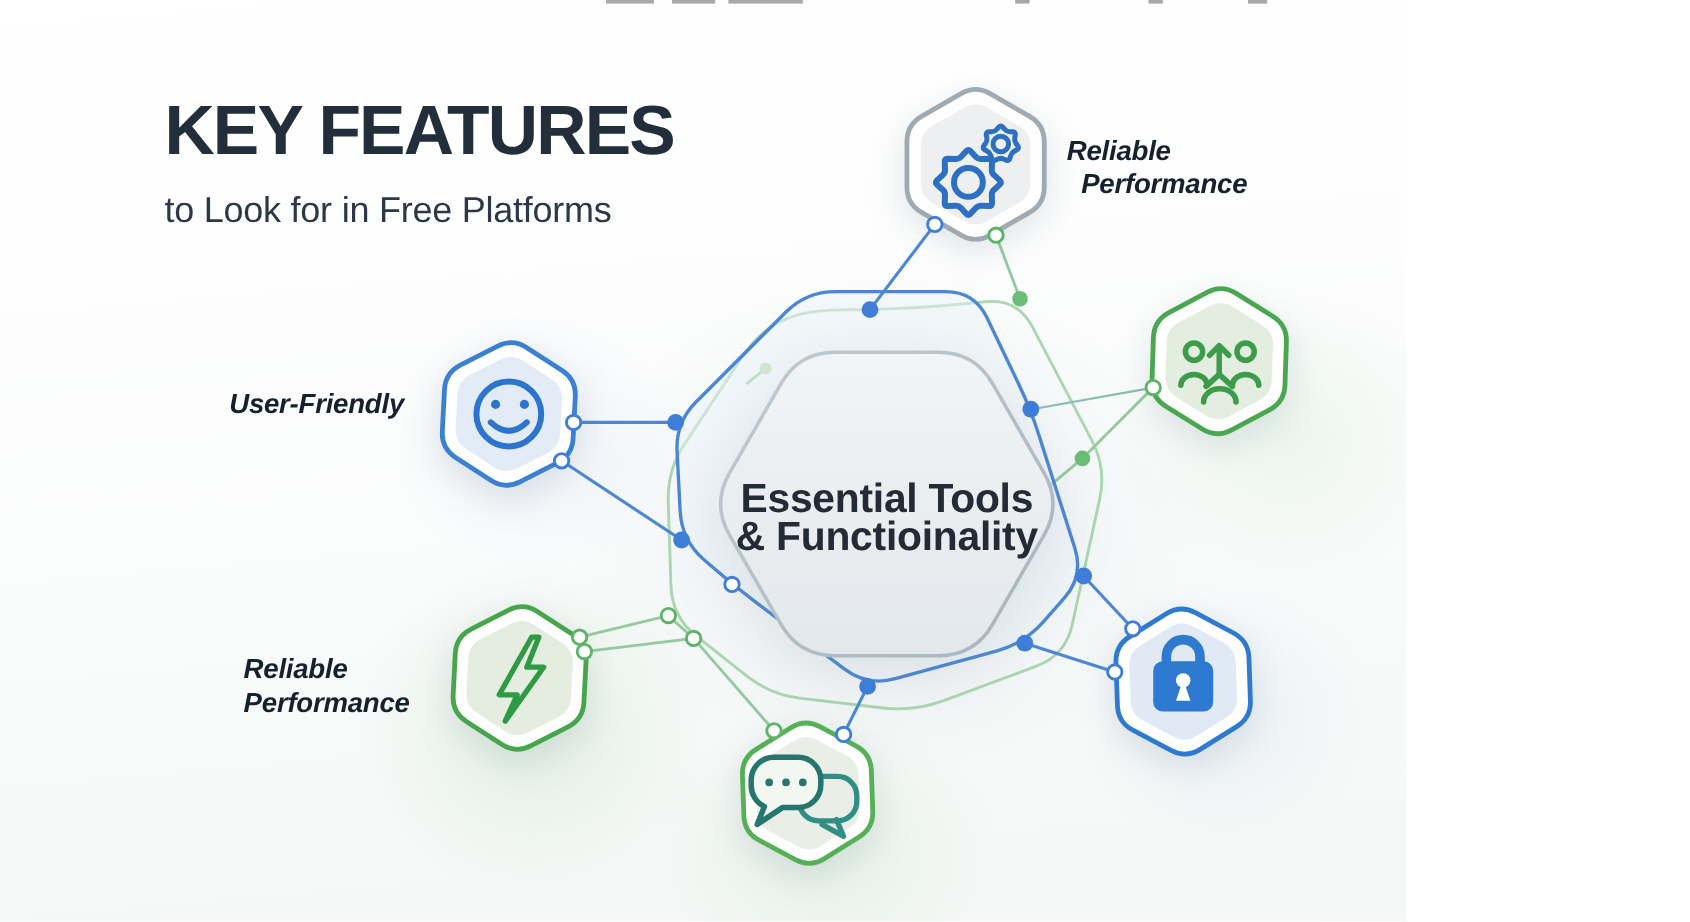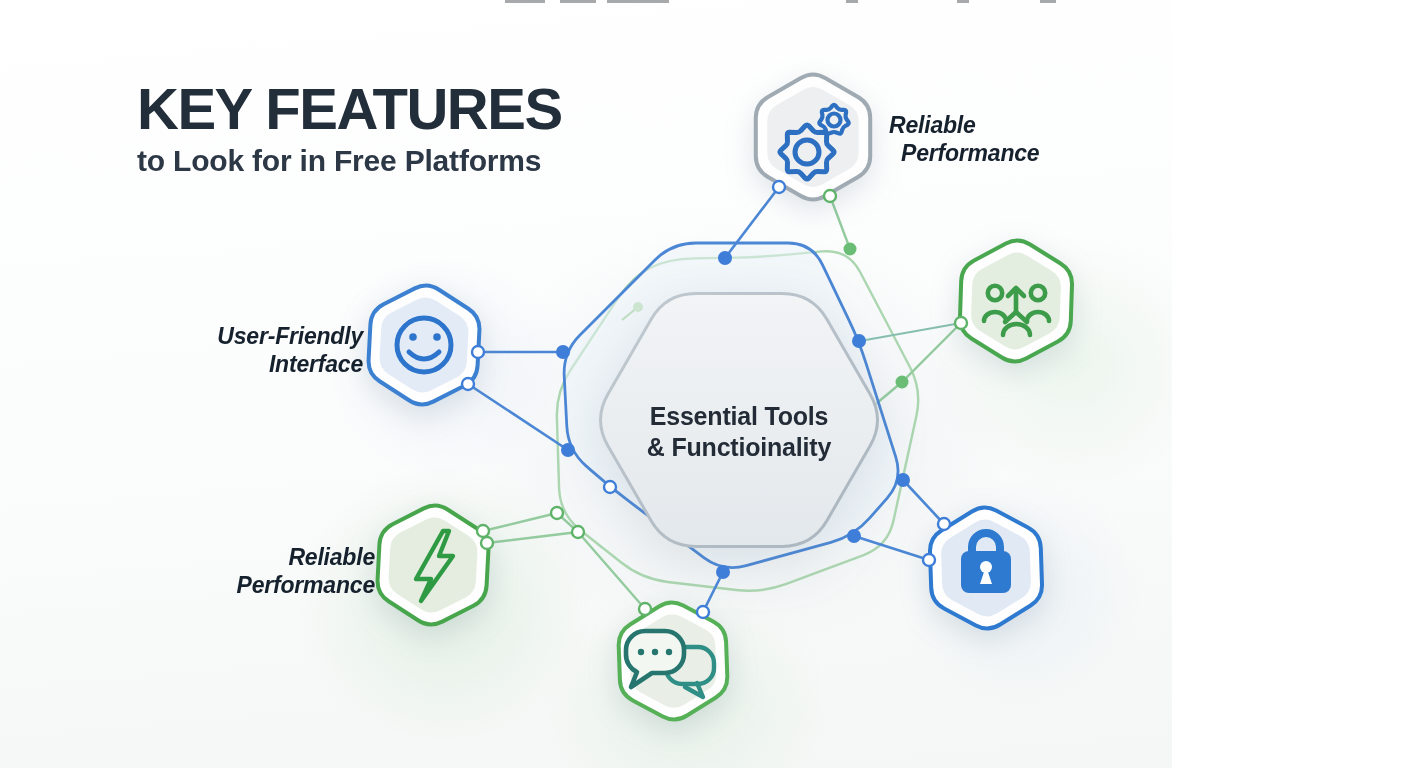--- a/index.html
+++ b/index.html
@@ -23,29 +23,29 @@
     background:radial-gradient(closest-side,rgba(163,189,230,.14),rgba(163,189,230,0));}
 
   svg.net{position:absolute;left:0;top:0;}
   .sat{filter:drop-shadow(0 9px 14px rgba(105,128,152,.20));}
   .centerhex{filter:drop-shadow(0 14px 26px rgba(110,130,150,.16));}
   .gearstroke{fill:none;stroke:#2d6fc1;stroke-width:5;stroke-linejoin:round;stroke-linecap:round;}
   .gearstroke.sm{stroke-width:4.2;}
 
   .title-block{position:absolute;left:137px;top:80px;}
   .title-heading{font-size:58px;font-weight:700;letter-spacing:-1.5px;color:#232e3b;line-height:1.0;}
-  .title-sub{font-size:30px;font-weight:700;letter-spacing:-.2px;color:#2d3846;margin-top:6px;}
+  .title-sub{font-size:30px;font-weight:400;letter-spacing:-.2px;color:#2d3846;margin-top:21px;}
 
   .lbl{position:absolute;font-size:23px;font-weight:700;color:#16212e;line-height:28px;letter-spacing:-.2px;font-style:italic;}
   .lbl .l2.indent{padding-left:12px;}
-  .lbl.centered{text-align:right;}
+  .lbl.centered{text-align:left;}
   .lbl div{white-space:nowrap;}
 
   .center-label{position:absolute;left:604px;top:401px;width:270px;text-align:center;
-    font-size:25px;font-weight:700;color:#232c36;line-height:31px;letter-spacing:-.2px;}
+    font-size:34px;font-weight:700;color:#232c36;line-height:31px;letter-spacing:-.2px;}
 
   .tick{position:absolute;top:0;height:3px;background:#3c4045;opacity:.45;}
 </style>
 </head>
 <body>
 
 <div class="stage">
 
   <div class="glow glow-center"></div>
   <div class="glow glow-bolt"></div>
@@ -224,21 +224,20 @@
 
 
 
   <div class="lbl centered" style="left:203px;top:543px;width:172px;">
     <div>Reliable</div>
     <div>Performance</div>
   </div>
 
   <div class="lbl centered" style="left:191px;top:322px;width:172px;">
     <div>User-Friendly</div>
-    <div>Interface</div>
   </div>
 
   <div class="tick" style="left:505px;width:40px;"></div>
   <div class="tick" style="left:560px;width:36px;"></div>
   <div class="tick" style="left:607px;width:62px;"></div>
   <div class="tick" style="left:846px;width:12px;"></div>
   <div class="tick" style="left:957px;width:12px;"></div>
   <div class="tick" style="left:1040px;width:16px;"></div>
   <div class="tick" style="left:1180px;width:32px;"></div>
   <div class="tick" style="left:1218px;width:45px;"></div>

